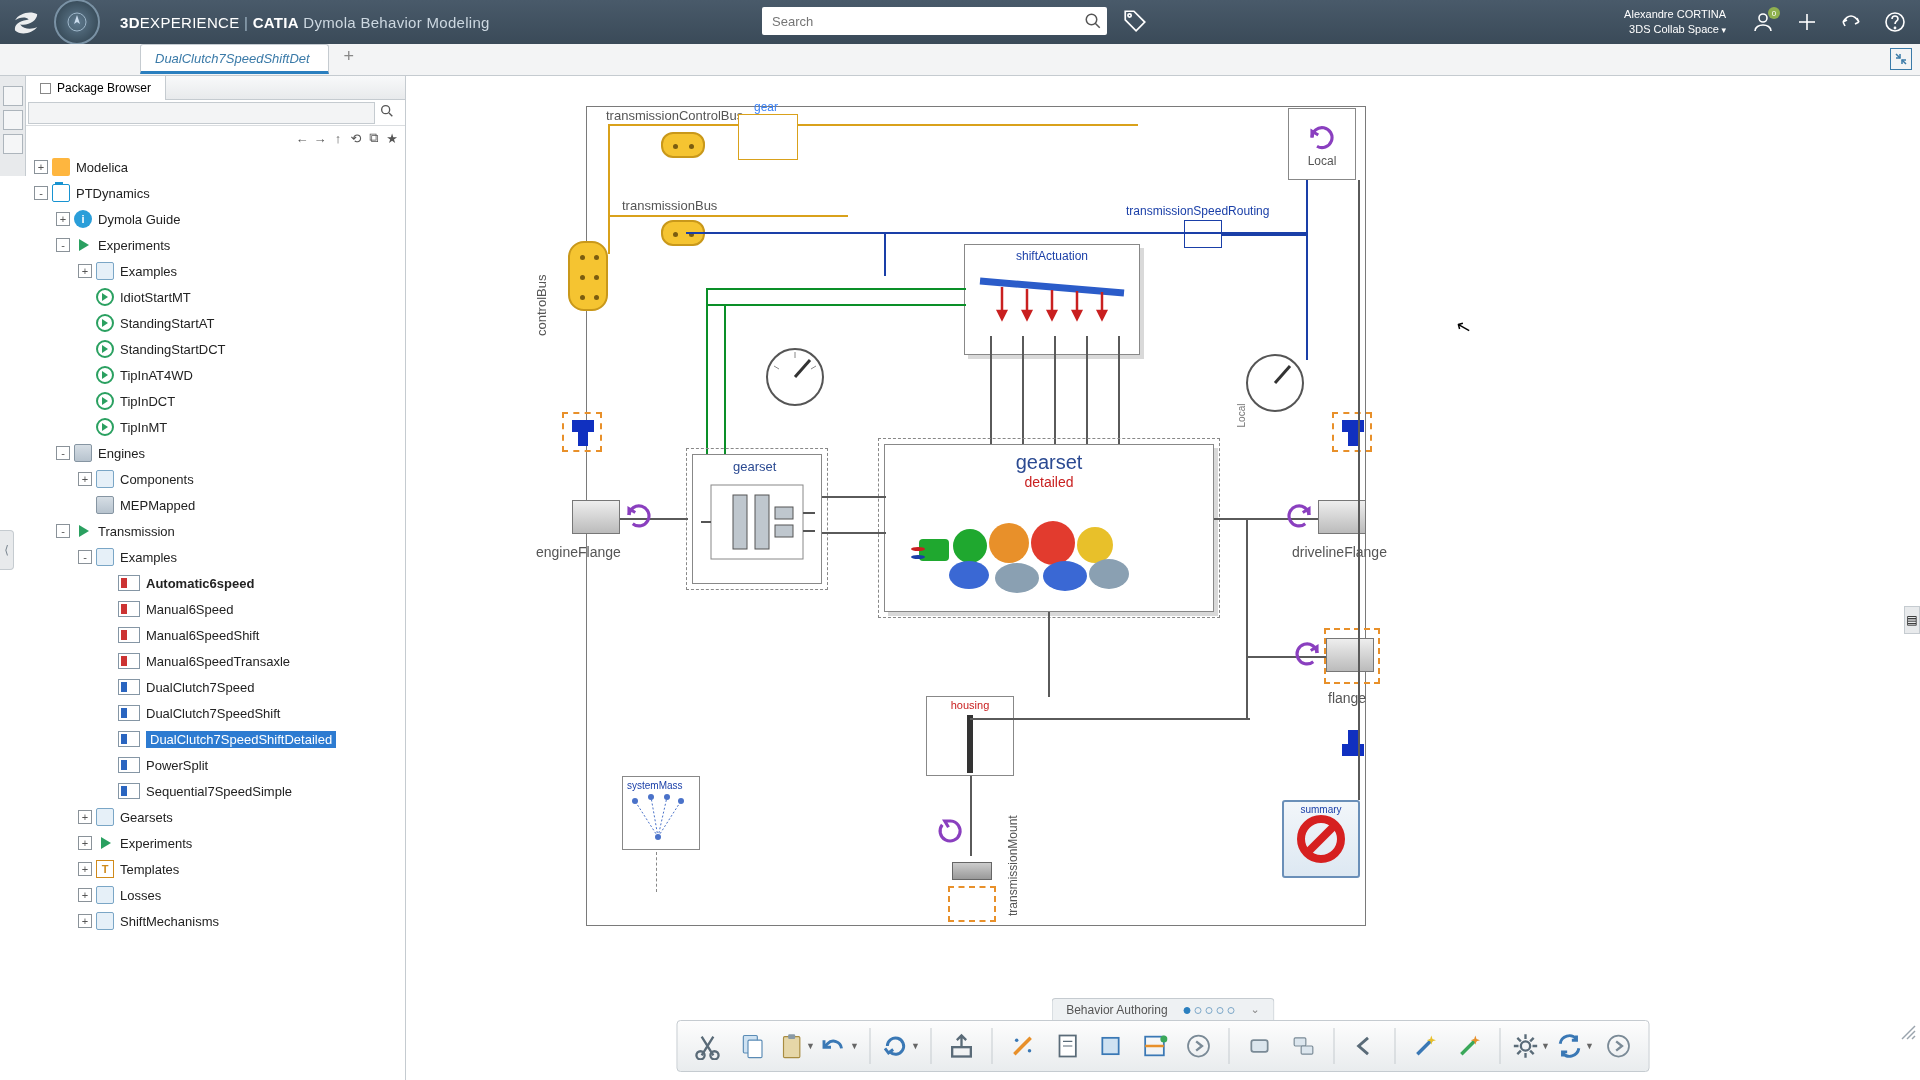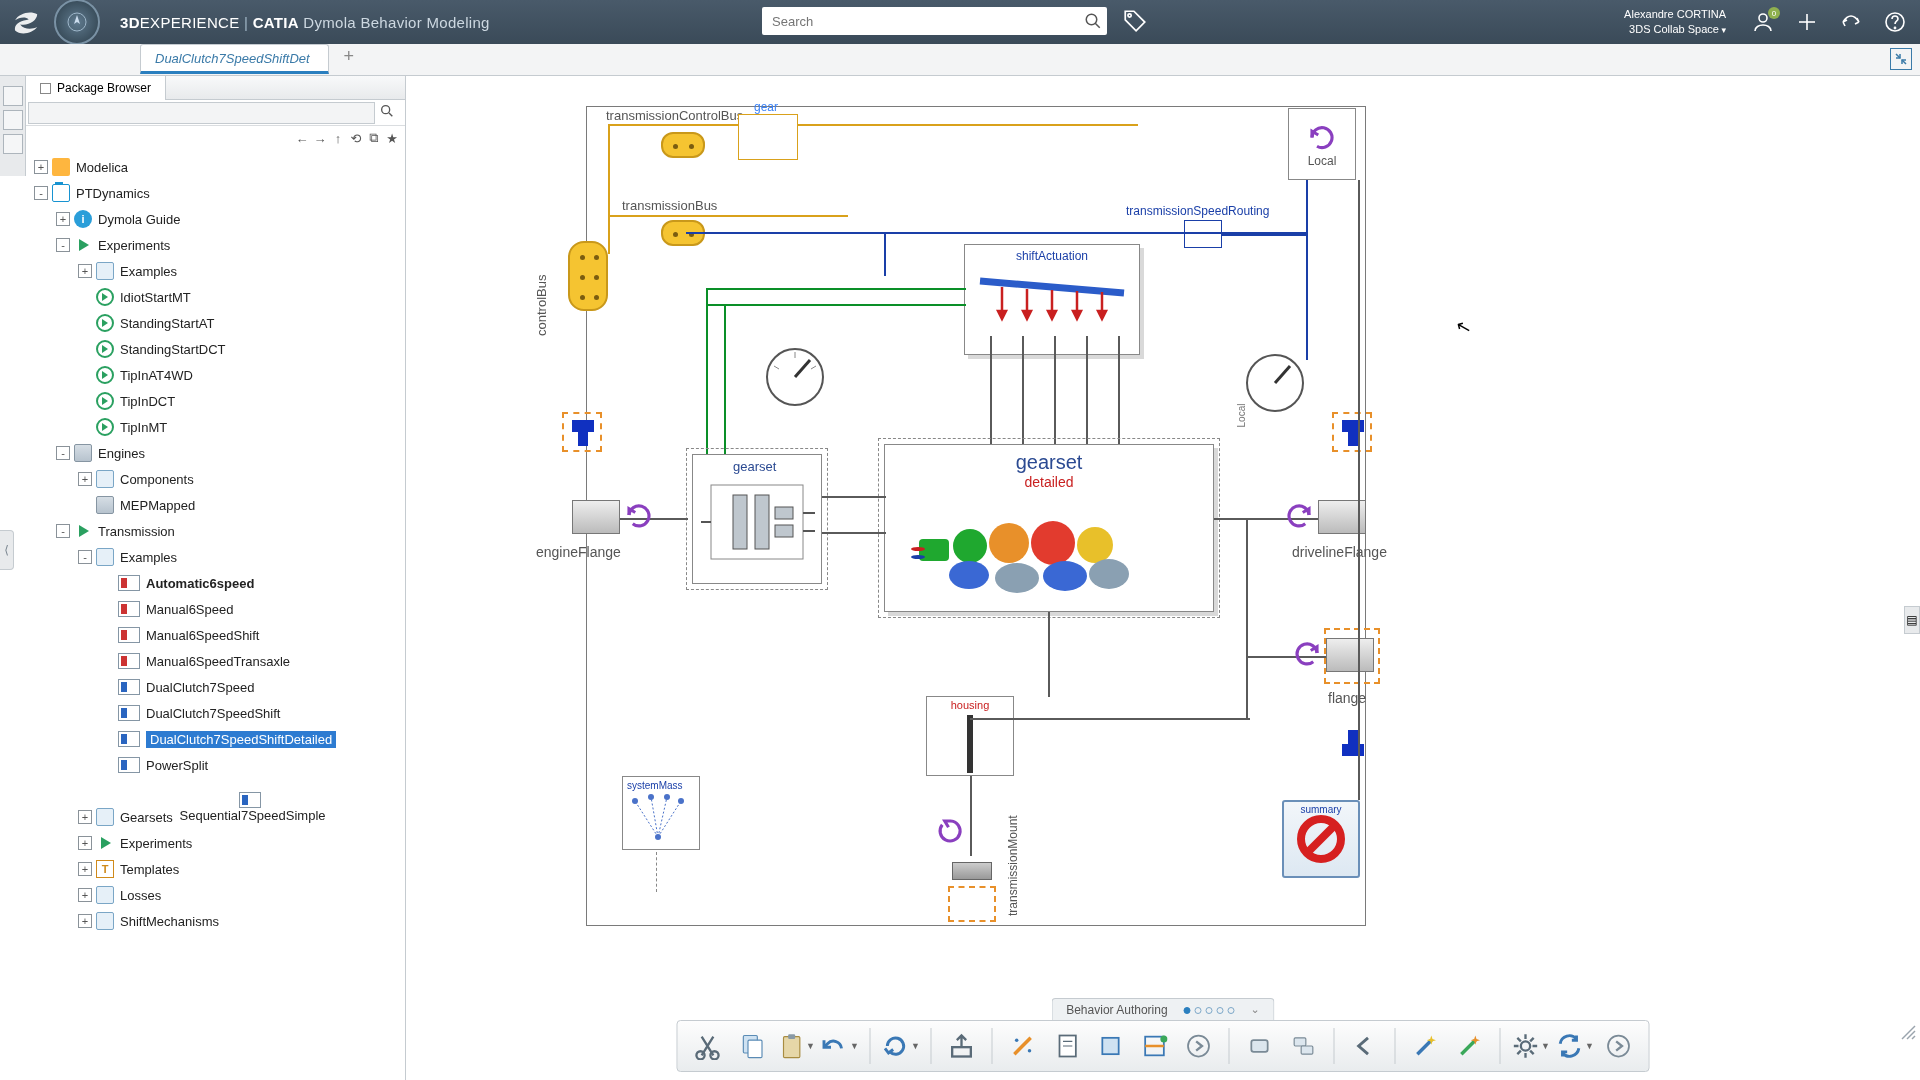--- a/index.html
+++ b/index.html
@@ -349,21 +349,21 @@
       <div class="tn sel" style="padding-left: 74px;">
         <span class="tw none"></span>
         <span class="ico ic-model b"></span>
         <span class="lbl">DualClutch7SpeedShiftDetailed</span>
       </div>
       <div class="tn" style="padding-left: 74px;">
         <span class="tw none"></span>
         <span class="ico ic-model b"></span>
         <span class="lbl">PowerSplit</span>
       </div>
-      <div class="tn" style="padding-left: 74px; flex-direction: column;">
+      <div class="tn" style="padding-left: 74px;">
         <span class="tw none"></span>
         <span class="ico ic-model b"></span>
         <span class="lbl">Sequential7SpeedSimple</span>
       </div>
       <div class="tn" style="padding-left: 52px;">
         <span class="tw">+</span>
         <span class="ico ic-folder"></span>
         <span class="lbl">Gearsets</span>
       </div>
       <div class="tn" style="padding-left: 52px;">

